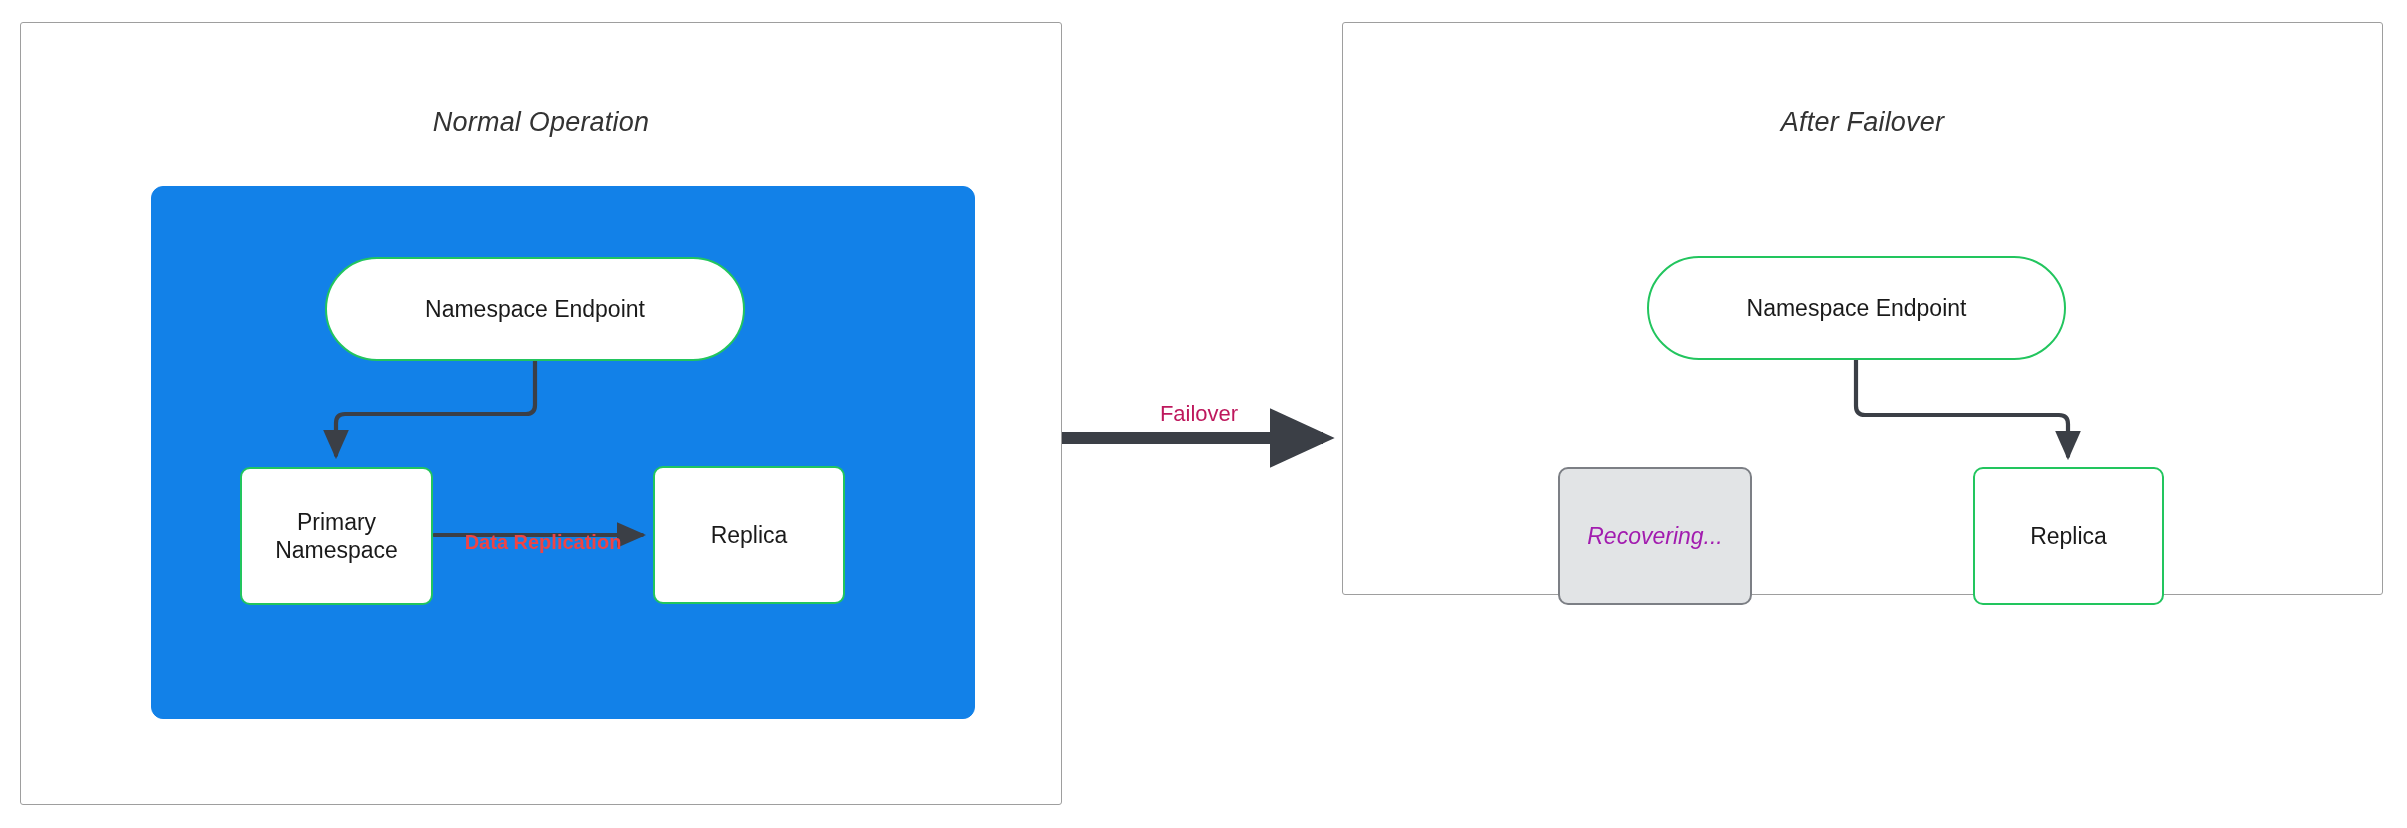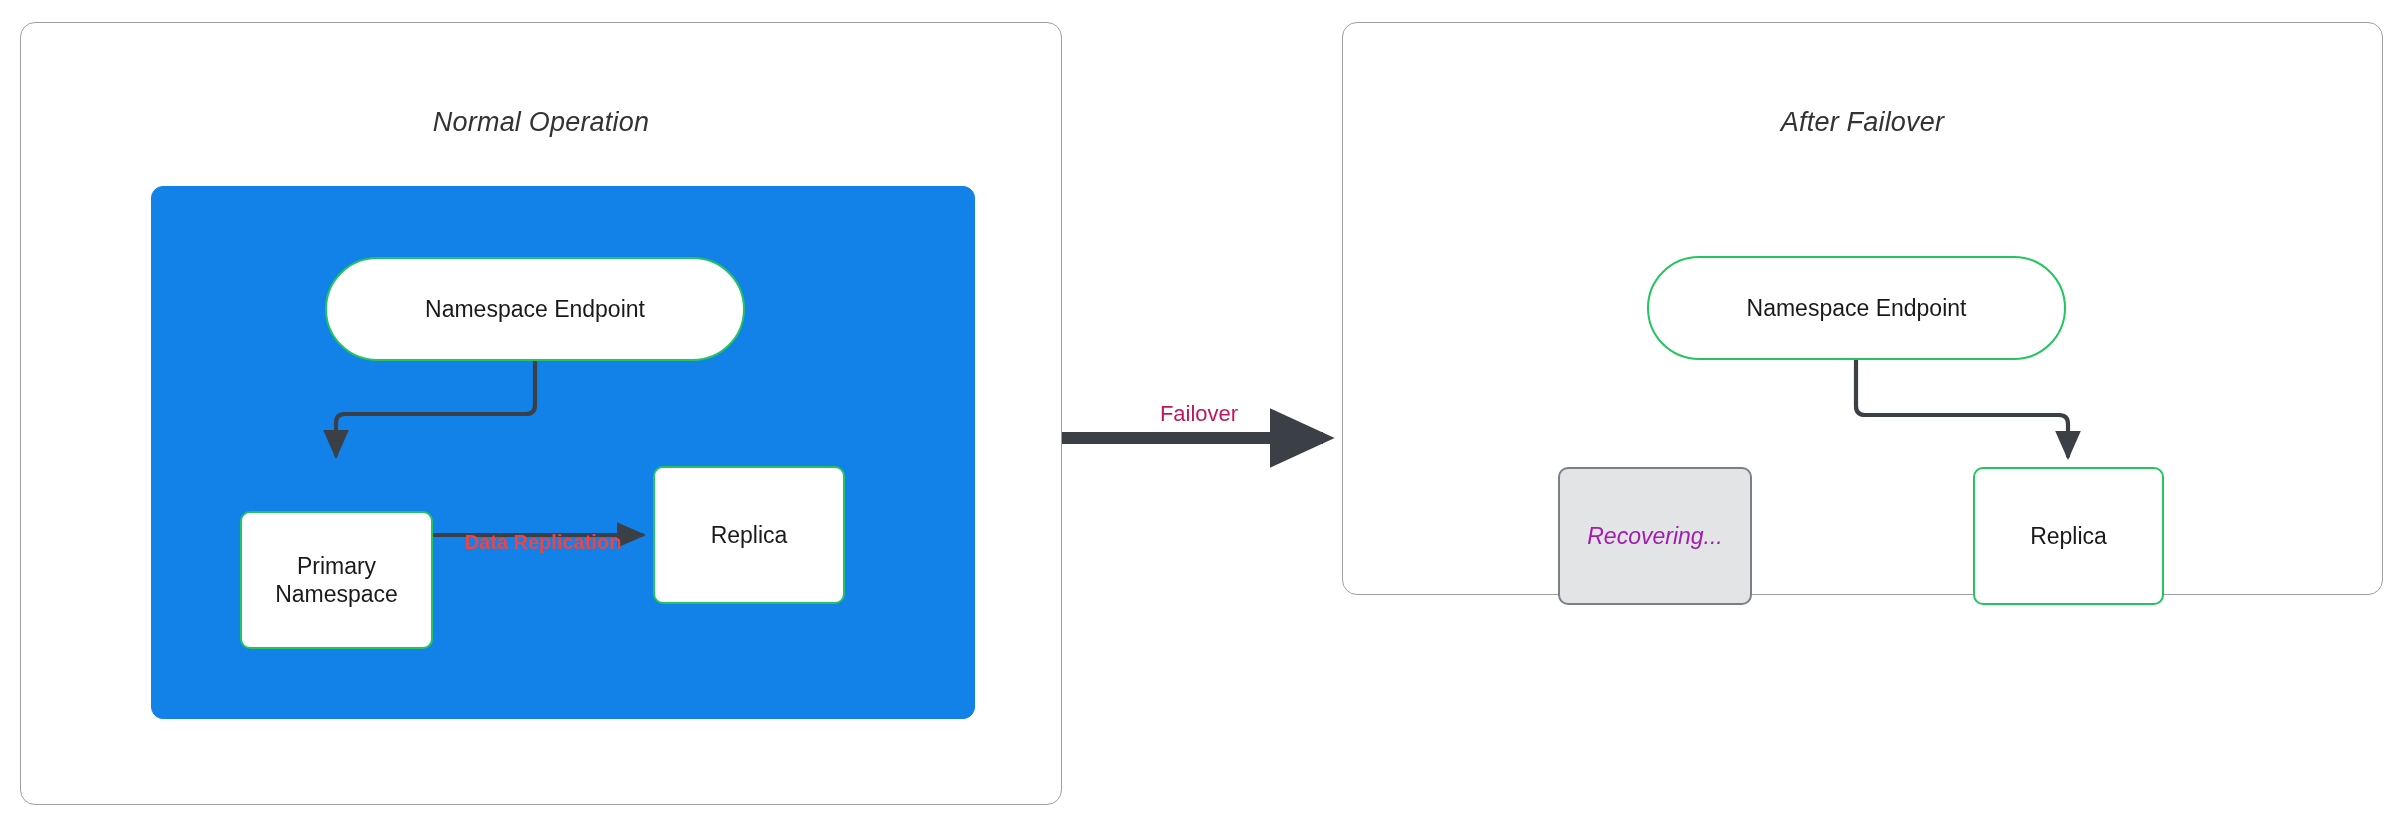--- a/index.html
+++ b/index.html
@@ -16,21 +16,21 @@
     height: 828px;
     background: #ffffff;
     overflow: hidden;
   }
   
   .panel {
     position: absolute;
     box-sizing: border-box;
     background: #ffffff;
     border: 1.6px solid #9e9e9e;
-    border-radius: 15px;
+    border-radius: 3px;
   }
   #panel-left  { left: 20px;   top: 22px; width: 1042px; height: 783px; }
   #panel-right { left: 1342px; top: 22px; width: 1041px; height: 573px; }
 
   .panel-title {
     position: absolute;
     top: 84px;
     left: 0;
     width: 100%;
     text-align: center;
@@ -74,21 +74,21 @@
   }
   .node.dim {
     background: #e2e4e6;
     border-color: #7c7f85;
     color: #a21caf;
     font-style: italic;
   }
 
   
   #node-ns-left       { left: 325px;  top: 257px; width: 420px; height: 104px; }
-  #node-primary-left  { left: 240px;  top: 467px; width: 193px; height: 138px; margin-top: 44px; }
+  #node-primary-left  { left: 240px;  top: 467px; width: 193px; height: 138px; }
   #node-replica-left  { left: 653px;  top: 466px; width: 192px; height: 138px; }
   
   #node-ns-right      { left: 1647px; top: 256px; width: 419px; height: 104px; }
   #node-recovering    { left: 1558px; top: 467px; width: 194px; height: 138px; }
   #node-replica-right { left: 1973px; top: 467px; width: 191px; height: 138px; }
 
   
   #edges {
     position: absolute;
     left: 0;

